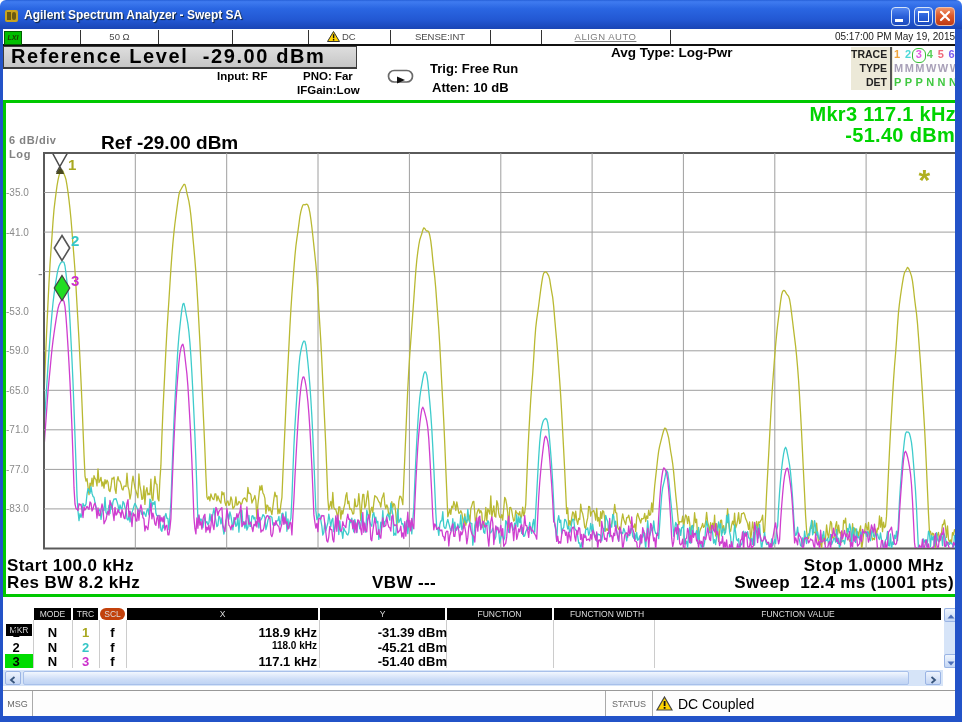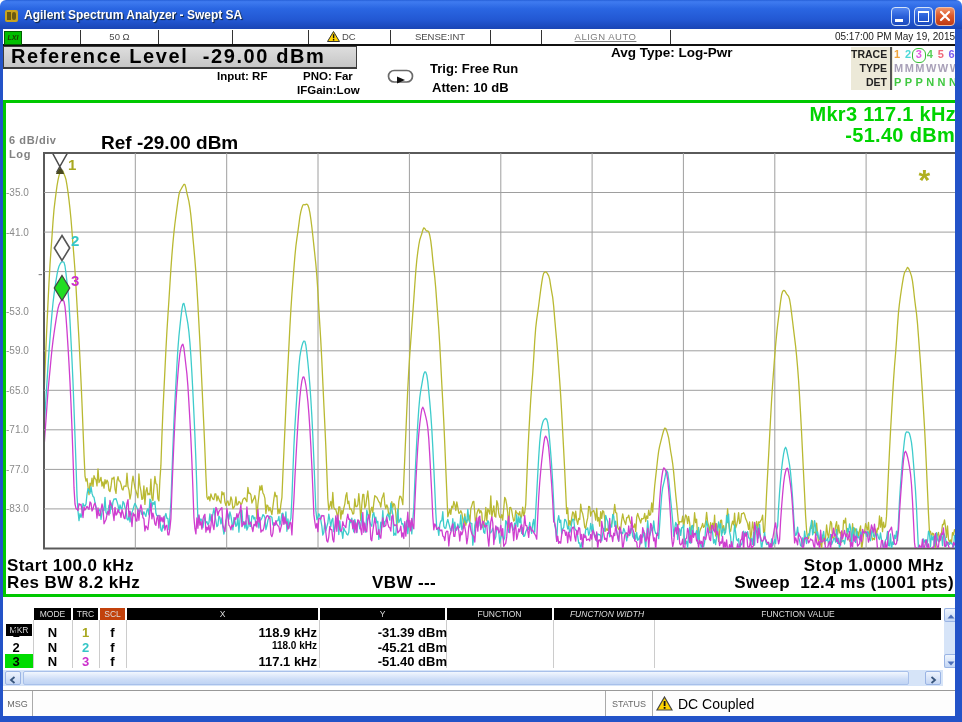--- a/index.html
+++ b/index.html
@@ -146,25 +146,25 @@
 <div class="ab b" style="left:7px;top:556px;font-size:17px;letter-spacing:0.4px;">Start 100.0 kHz</div>
 <div class="ab b" style="left:600px;top:556px;width:344px;text-align:right;font-size:17px;letter-spacing:0.4px;">Stop 1.0000 MHz</div>
 <div class="ab b" style="left:7px;top:573px;font-size:17px;letter-spacing:0.4px;">Res BW 8.2 kHz</div>
 <div class="ab b" style="left:372px;top:573px;font-size:17px;letter-spacing:0.4px;">VBW ---</div>
 <div class="ab b" style="left:600px;top:573px;width:354px;text-align:right;font-size:17px;letter-spacing:0.4px;">Sweep&nbsp; 12.4 ms (1001 pts)</div>
 
 <div class="ab" style="left:3px;top:608px;width:940px;height:60px;background:#fff;font-size:8.5px;color:#ddd;">
  <div class="ab" style="left:3px;top:0;width:26px;height:12px;background:#000;text-align:center;line-height:12px;margin-top:16px;">MKR</div>
  <div class="ab" style="left:31px;top:0;width:37px;height:12px;background:#000;text-align:center;line-height:12px;">MODE</div>
  <div class="ab" style="left:70px;top:0;width:25px;height:12px;background:#000;text-align:center;line-height:12px;">TRC</div>
- <div class="ab" style="left:97px;top:0;width:25px;height:12px;background:#c2410c;text-align:center;line-height:12px;">SCL</div>
+ <div class="ab" style="left:97px;top:0;width:25px;height:12px;background:#c2410c;text-align:center;line-height:12px;border-radius:6px;">SCL</div>
  <div class="ab" style="left:124px;top:0;width:191px;height:12px;background:#000;text-align:center;line-height:12px;">X</div>
  <div class="ab" style="left:317px;top:0;width:125px;height:12px;background:#000;text-align:center;line-height:12px;">Y</div>
  <div class="ab" style="left:444px;top:0;width:105px;height:12px;background:#000;text-align:center;line-height:12px;">FUNCTION</div>
- <div class="ab" style="left:551px;top:0;width:106px;height:12px;background:#000;text-align:center;line-height:12px;font-style:italic;">FUNCTION WIDTH</div>
+ <div class="ab" style="left:551px;top:0;width:106px;height:12px;background:#000;text-align:center;line-height:12px;">FUNCTION WIDTH</div>
  <div class="ab" style="left:652px;top:0;width:286px;height:12px;background:#000;text-align:center;line-height:12px;">FUNCTION VALUE</div>
 
  <div class="ab" style="left:30px;top:12px;width:1px;height:48px;background:#ccc;"></div>
  <div class="ab" style="left:69px;top:12px;width:1px;height:48px;background:#ccc;"></div>
  <div class="ab" style="left:96px;top:12px;width:1px;height:48px;background:#ccc;"></div>
  <div class="ab" style="left:123px;top:12px;width:1px;height:48px;background:#ccc;"></div>
  <div class="ab" style="left:316px;top:12px;width:1px;height:48px;background:#ccc;"></div>
  <div class="ab" style="left:443px;top:12px;width:1px;height:48px;background:#ccc;"></div>
  <div class="ab" style="left:550px;top:12px;width:1px;height:48px;background:#ccc;"></div>
  <div class="ab" style="left:651px;top:12px;width:1px;height:48px;background:#ccc;"></div>

